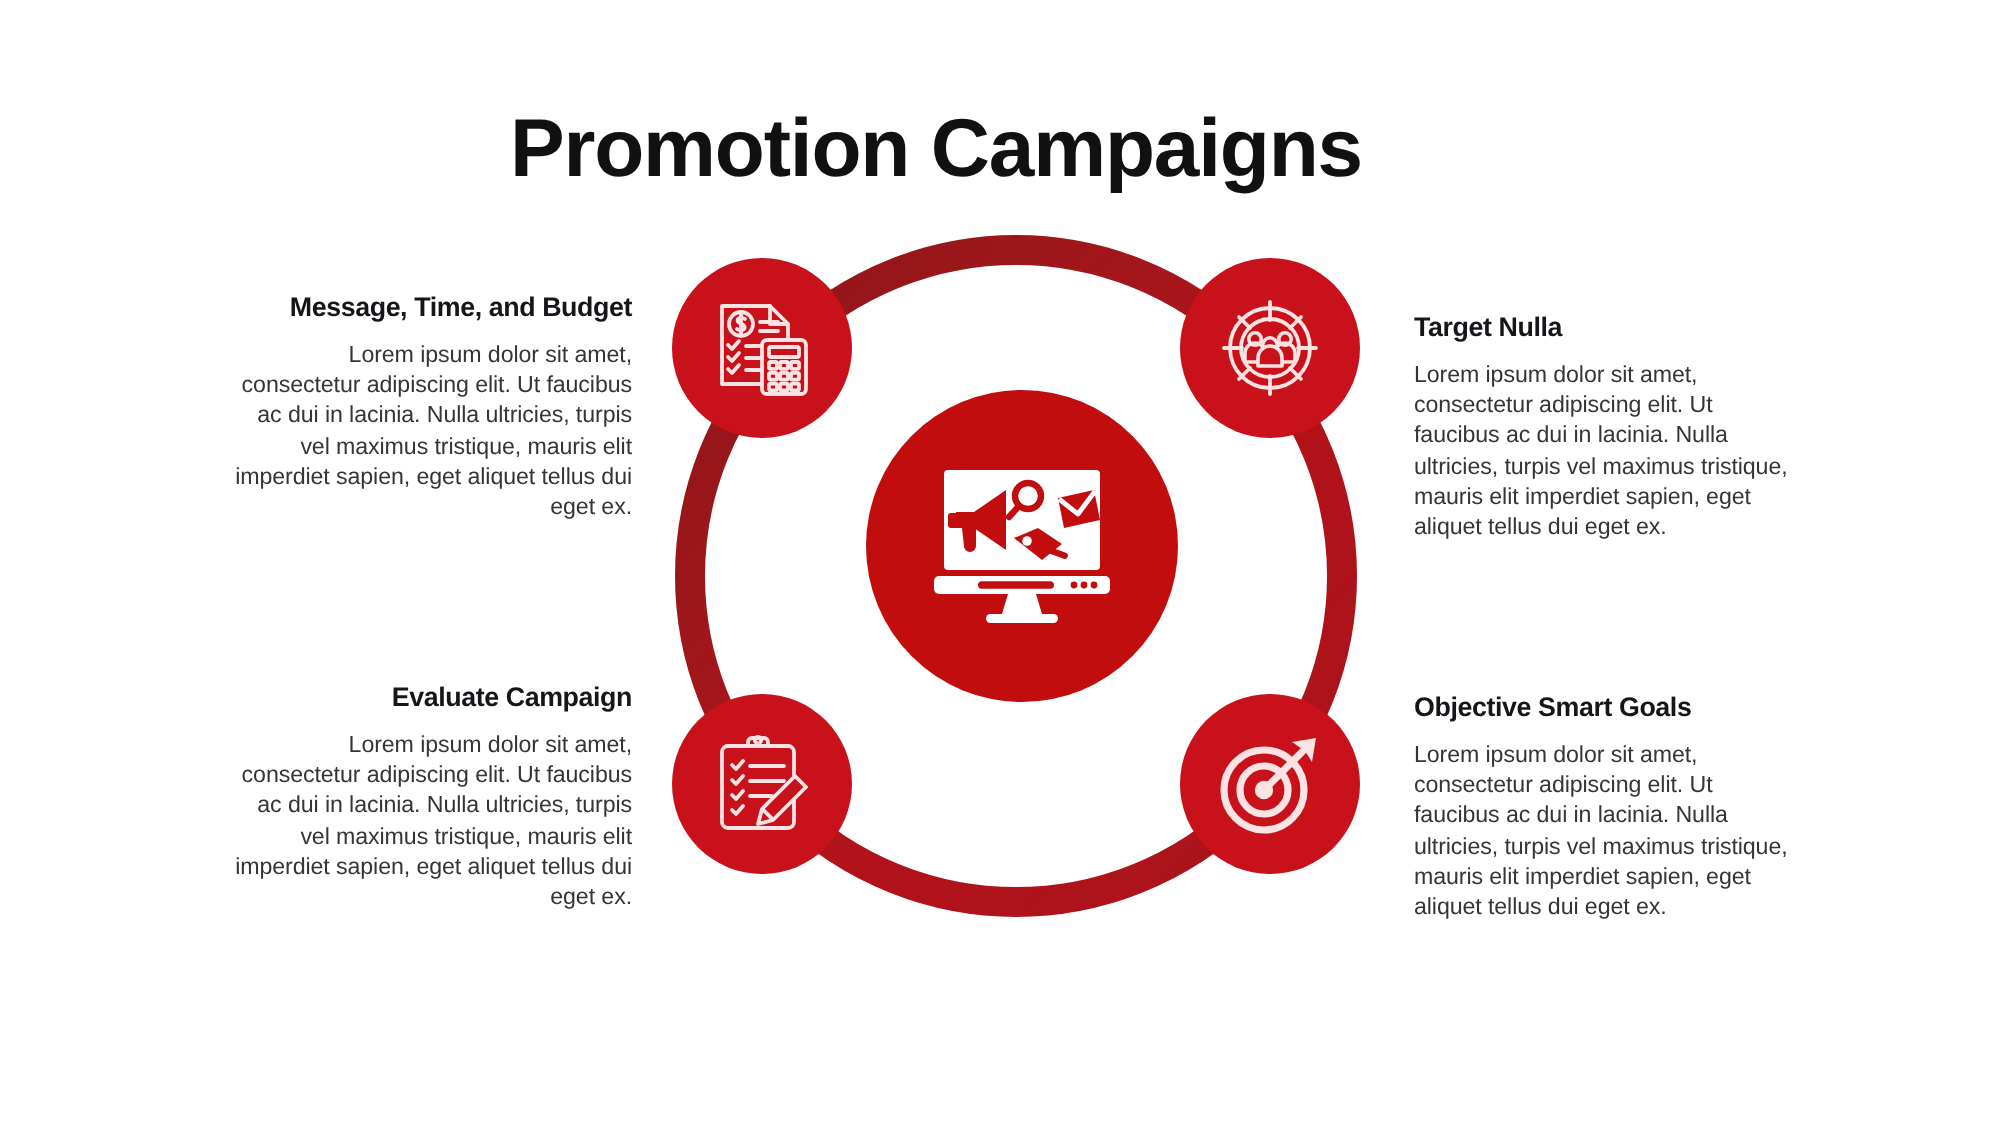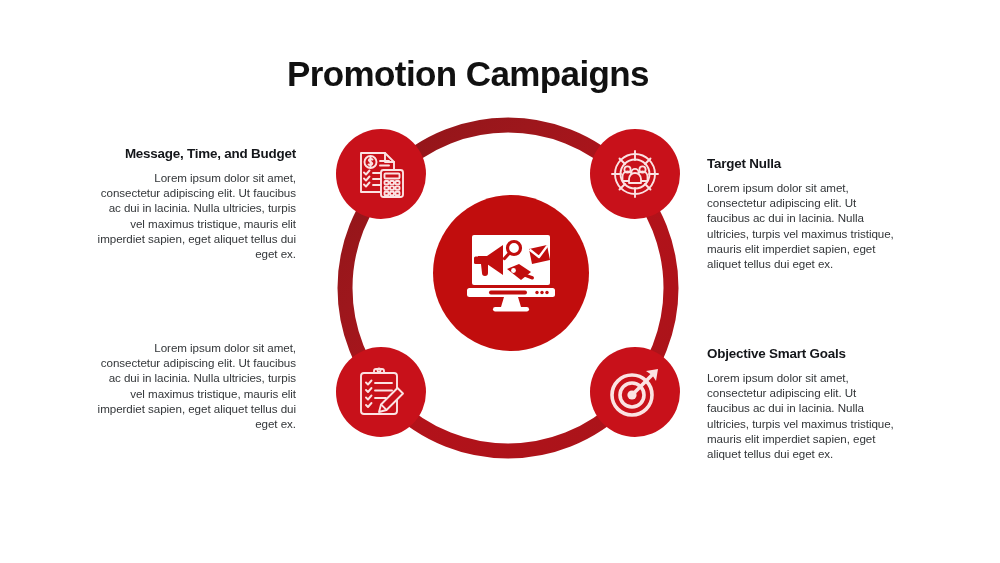--- a/index.html
+++ b/index.html
@@ -19,21 +19,21 @@
     overflow: hidden;
   }
 
   
   .title {
     position: absolute;
     left: 0;
     top: 52px;
     width: 936px;
     text-align: center;
-    font-size: 35px;
+    font-size: 41px;
     font-weight: bold;
     letter-spacing: -0.6px;
     color: #111111;
     line-height: 44px;
   }
 
   
   .block {
     position: absolute;
     width: 200px;
@@ -46,21 +46,21 @@
     line-height: 18px;
     margin-bottom: 7px;
   }
   .block .body {
     font-size: 11.6px;
     color: #333639;
     line-height: 15.2px;
     letter-spacing: -0.05px;
   }
   .block.right { text-align: left; }
-  .block.left  { text-align: right; }
+  .block.left  { text-align: right; margin-left: 20px; }
 
   #block-tl { left: 96px;  top: 145px; width: 200px; }
   #block-bl { left: 96px;  top: 340px; width: 200px; }
   #block-tr { left: 707px; top: 155px; width: 190px; }
   #block-br { left: 707px; top: 345px; width: 190px; }
 
   
   #diagram {
     position: absolute;
     left: 323px;
@@ -251,20 +251,21 @@
     </div>
 
   </div>
 
   <div class="block left" id="block-tl">
     <div class="head">Message, Time, and Budget</div>
     <div class="body">Lorem ipsum dolor sit amet, consectetur adipiscing elit. Ut faucibus ac dui in lacinia. Nulla ultricies, turpis vel maximus tristique, mauris elit imperdiet sapien, eget aliquet tellus dui eget ex.</div>
   </div>
 
   <div class="block left" id="block-bl">
+    <div class="head">Evaluate Campaign</div>
     <div class="body">Lorem ipsum dolor sit amet, consectetur adipiscing elit. Ut faucibus ac dui in lacinia. Nulla ultricies, turpis vel maximus tristique, mauris elit imperdiet sapien, eget aliquet tellus dui eget ex.</div>
   </div>
 
   <div class="block right" id="block-tr">
     <div class="head">Target Nulla</div>
     <div class="body">Lorem ipsum dolor sit amet, consectetur adipiscing elit. Ut faucibus ac dui in lacinia. Nulla ultricies, turpis vel maximus tristique, mauris elit imperdiet sapien, eget aliquet tellus dui eget ex.</div>
   </div>
 
   <div class="block right" id="block-br">
     <div class="head">Objective Smart Goals</div>

